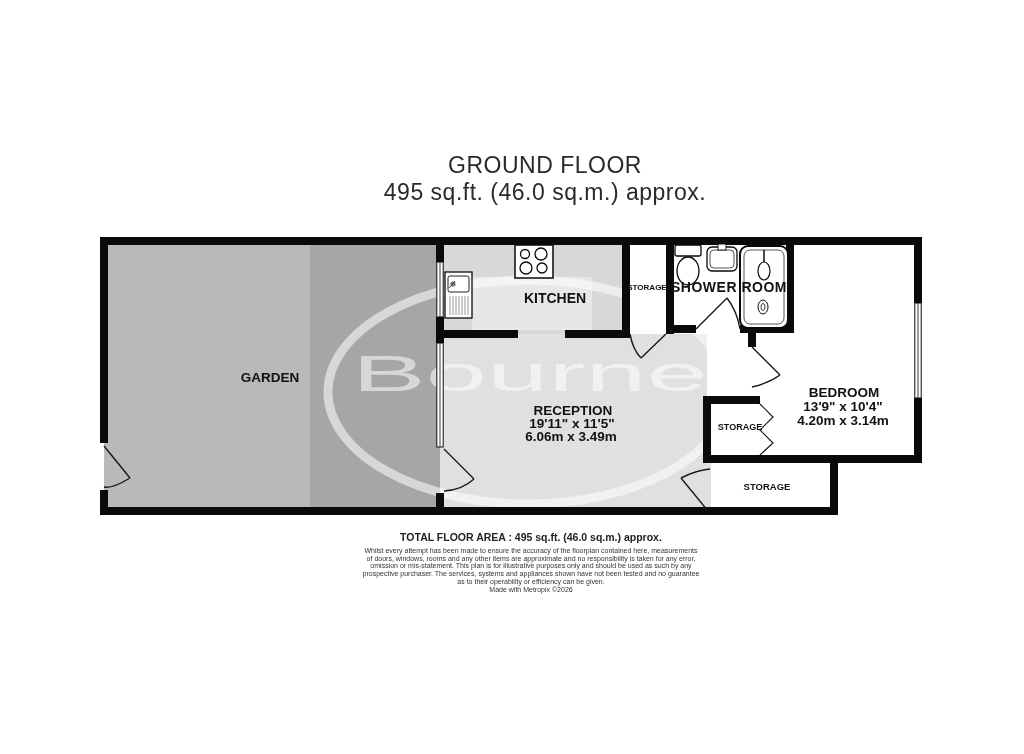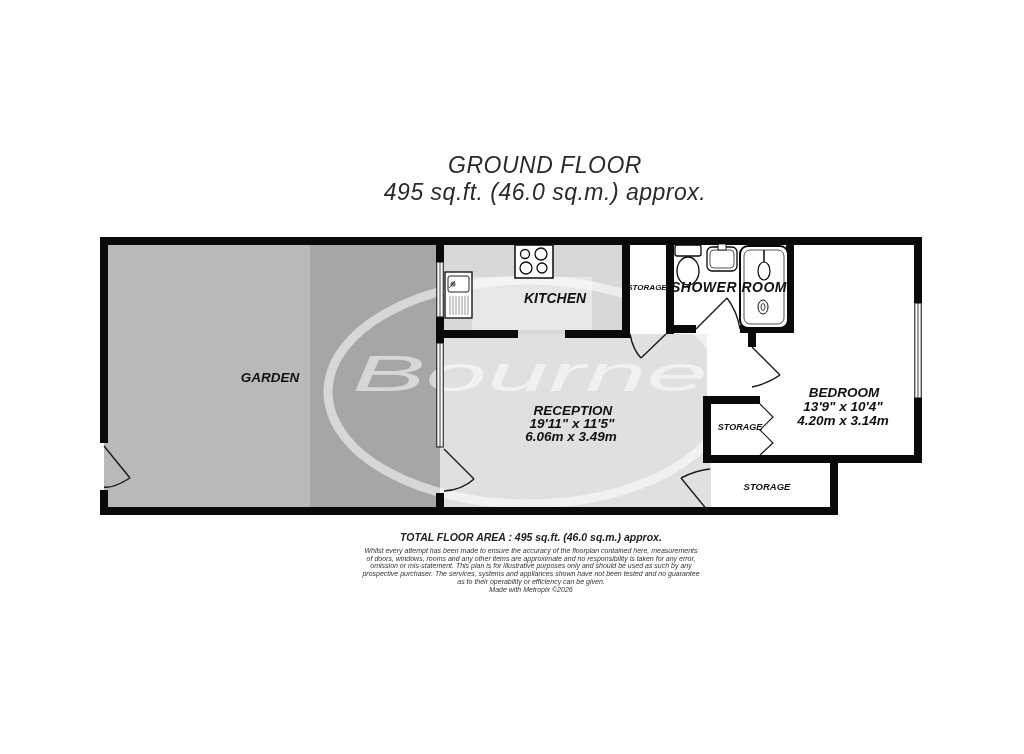--- a/index.html
+++ b/index.html
@@ -1,17 +1,17 @@
 <!DOCTYPE html>
 <html><head>
 <meta charset="utf-8">
 <style>
   html,body{margin:0;padding:0;background:#f7f7f7;}
   #stage{position:relative;width:1024px;height:754px;background:#ffffff;overflow:hidden;
-         font-family:"Liberation Sans",sans-serif;font-style:italic;}
+         font-family:"Liberation Sans",sans-serif;}
   #plan-title{position:absolute;left:45px;top:152px;width:1000px;text-align:center;
               color:#2a2a2a;font-size:23px;line-height:27px;letter-spacing:0.5px;}
   #plan-svg{position:absolute;left:0;top:0;}
   .room-label{font-family:"Liberation Sans",sans-serif;font-weight:bold;fill:#111;}
   .wm-text{font-family:"Liberation Sans",sans-serif;fill:rgba(255,255,255,0.55);}
   #footer{position:absolute;left:31px;top:531px;width:1000px;text-align:center;color:#222;}
   #footer .total{font-size:10.5px;font-weight:bold;margin-bottom:4px;}
   #footer .disc{font-size:7px;line-height:7.7px;color:#333;}
 </style>
 </head>

